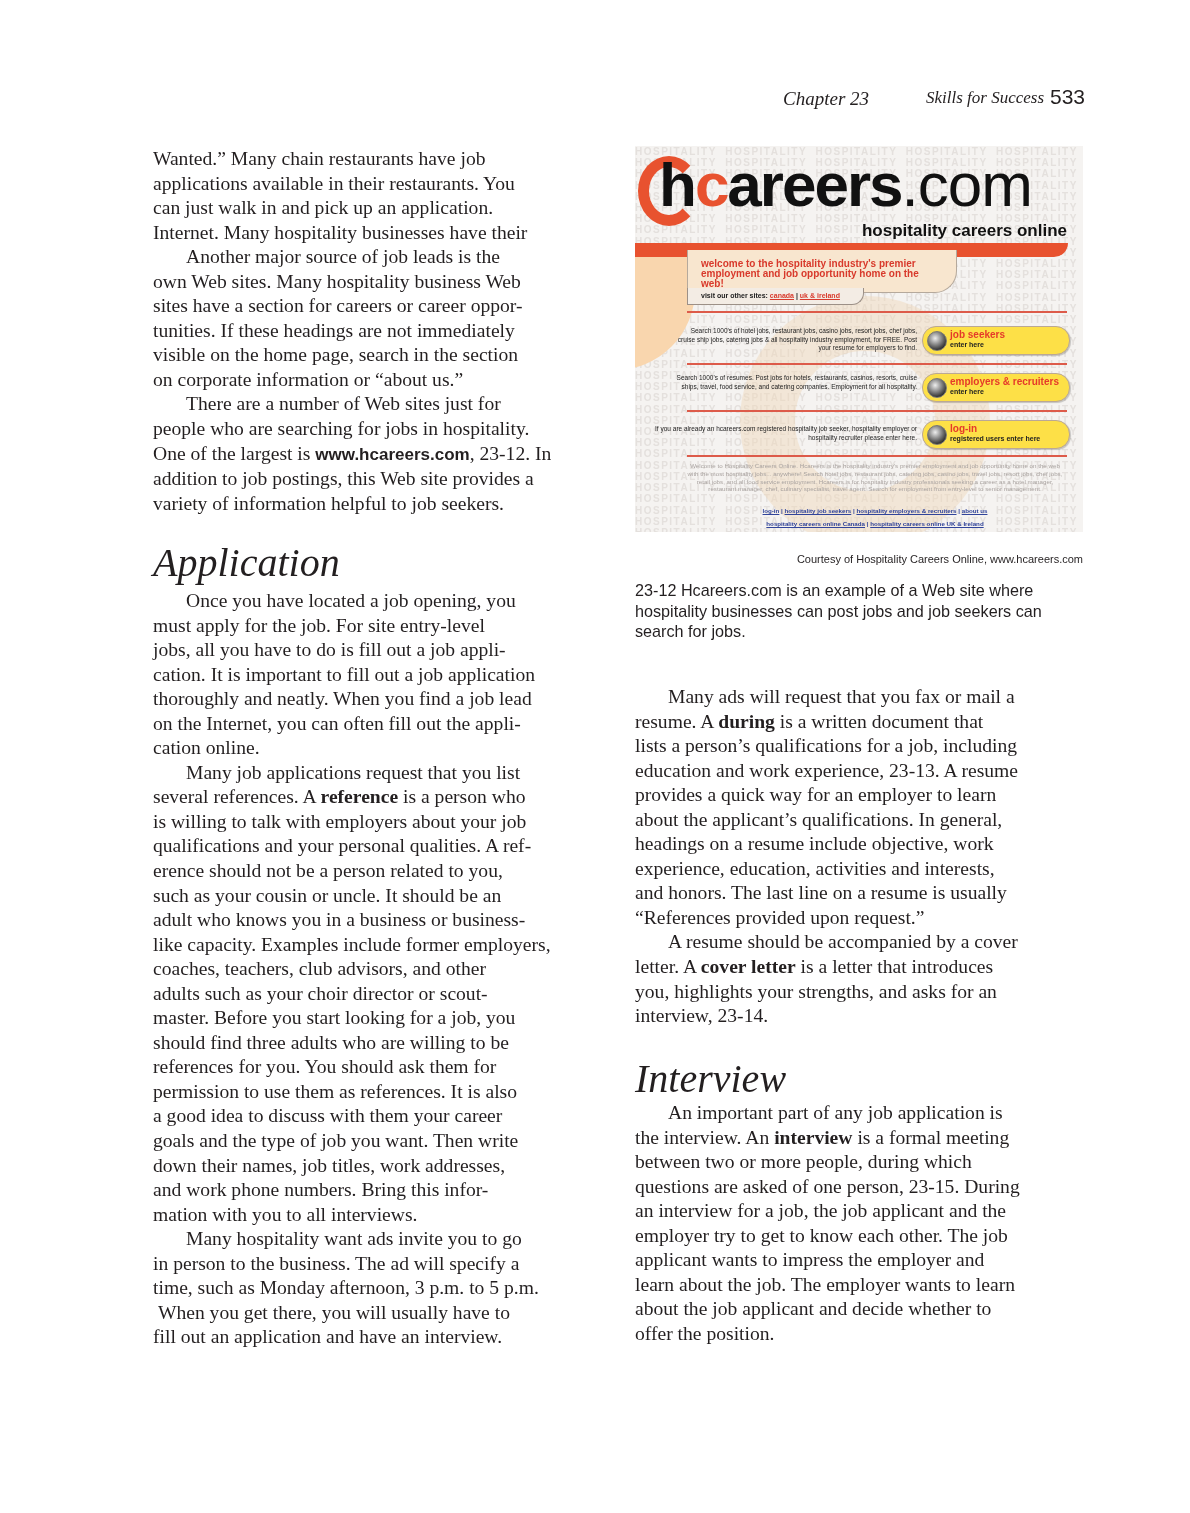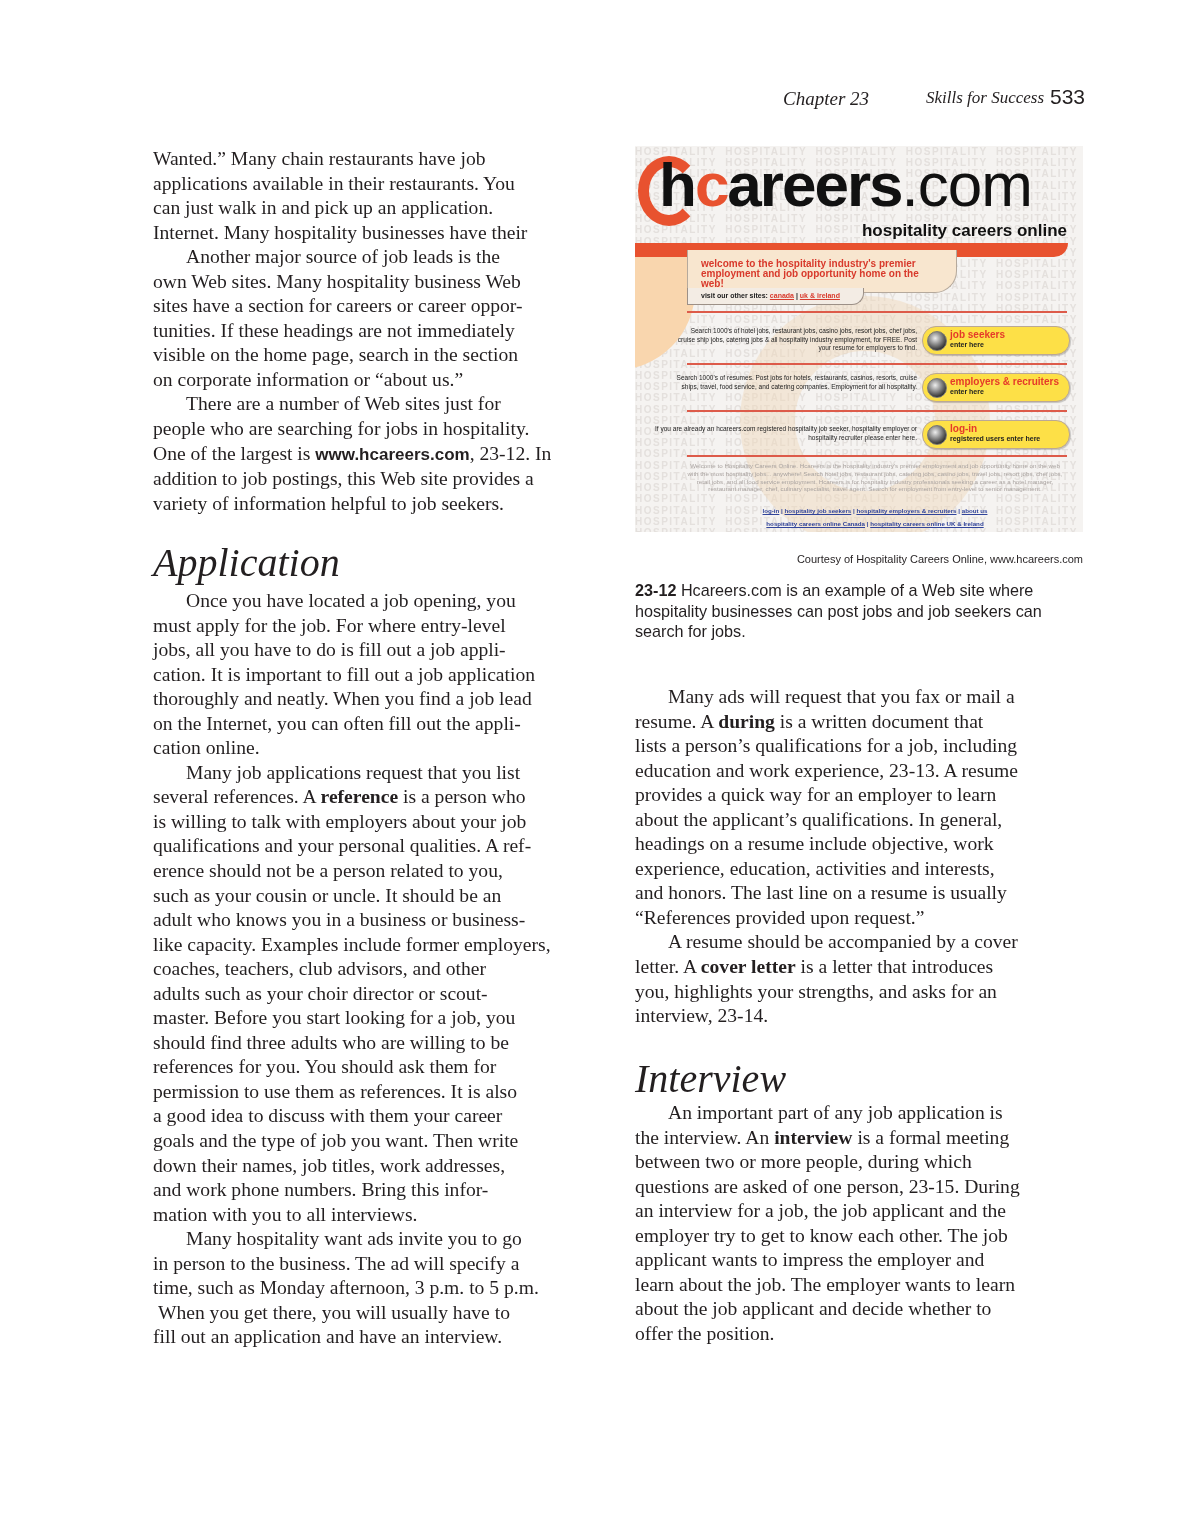--- a/index.html
+++ b/index.html
@@ -43,21 +43,21 @@
   .pill { position:absolute; left:287px; width:146px; height:27px; background:#fde047; border:1px solid #bba895; border-radius:14px; box-shadow:1px 1px 1px rgba(0,0,0,0.2); }
   .pill .knob { position:absolute; left:4px; top:4px; width:18px; height:18px; border-radius:50%; background:radial-gradient(circle at 40% 35%, #eee 0%, #888 40%, #222 80%); border:1px solid #777; }
   .pill .t1 { position:absolute; left:27px; top:2px; font-family:"Liberation Sans", sans-serif; font-weight:bold; font-size:10px; color:#e53a2a; white-space:nowrap; }
   .pill .t2 { position:absolute; left:27px; top:14px; font-family:"Liberation Sans", sans-serif; font-weight:bold; font-size:7px; color:#222; white-space:nowrap; }
   .foot-text { position:absolute; left:50px; width:380px; top:316px; text-align:center; font-family:"Liberation Sans", sans-serif; font-size:6.2px; line-height:7.8px; color:#a9a3a0; }
   .foot-links { position:absolute; left:40px; width:380px; text-align:center; font-family:"Liberation Sans", sans-serif; font-weight:bold; font-size:6.2px; color:#31449a; }
   .foot-links span.lk { text-decoration:underline; }
 
   .credit { position:absolute; right:107px; top:553px; font-family:"Liberation Sans", sans-serif; font-size:11px; color:#231f20; }
   .caption { position:absolute; left:635px; top:580px; width:440px; font-family:"Liberation Sans", sans-serif; font-size:16.2px; line-height:20.5px; color:#231f20; }
-  .caption b { font-weight:bold; }
+  .caption b { font-weight:normal; }
 </style>
 </head>
 <body>
 
 <div class="run-head">
   <span class="chap">Chapter 23</span>
   <span class="sec">Skills for Success</span>
   <span class="pnum">533</span>
 </div>
 
@@ -83,21 +83,21 @@
     <span class="line">addition to job postings, this Web site provides a</span>
     <span class="line">variety of information helpful to job seekers.</span>
   </p>
 </div>
 
 <h2 class="sect" style="left:153px; top:539px;">Application</h2>
 
 <div class="col" style="left:153px; top:589px; width:447px;">
   <p>
     <span class="line" style="padding-left:33px">Once you have located a job opening, you</span>
-    <span class="line">must apply for the job. For where entry-level</span>
+    <span class="line">must apply for the job. For site entry-level</span>
     <span class="line">jobs, all you have to do is fill out a job appli-</span>
     <span class="line">cation. It is important to fill out a job application</span>
     <span class="line">thoroughly and neatly. When you find a job lead</span>
     <span class="line">on the Internet, you can often fill out the appli-</span>
     <span class="line">cation online.</span>
   </p>
   <p>
     <span class="line" style="padding-left:33px">Many job applications request that you list</span>
     <span class="line"><span>several references. A </span><b>reference</b><span> is a person who</span></span>
     <span class="line">is willing to talk with employers about your job</span>

